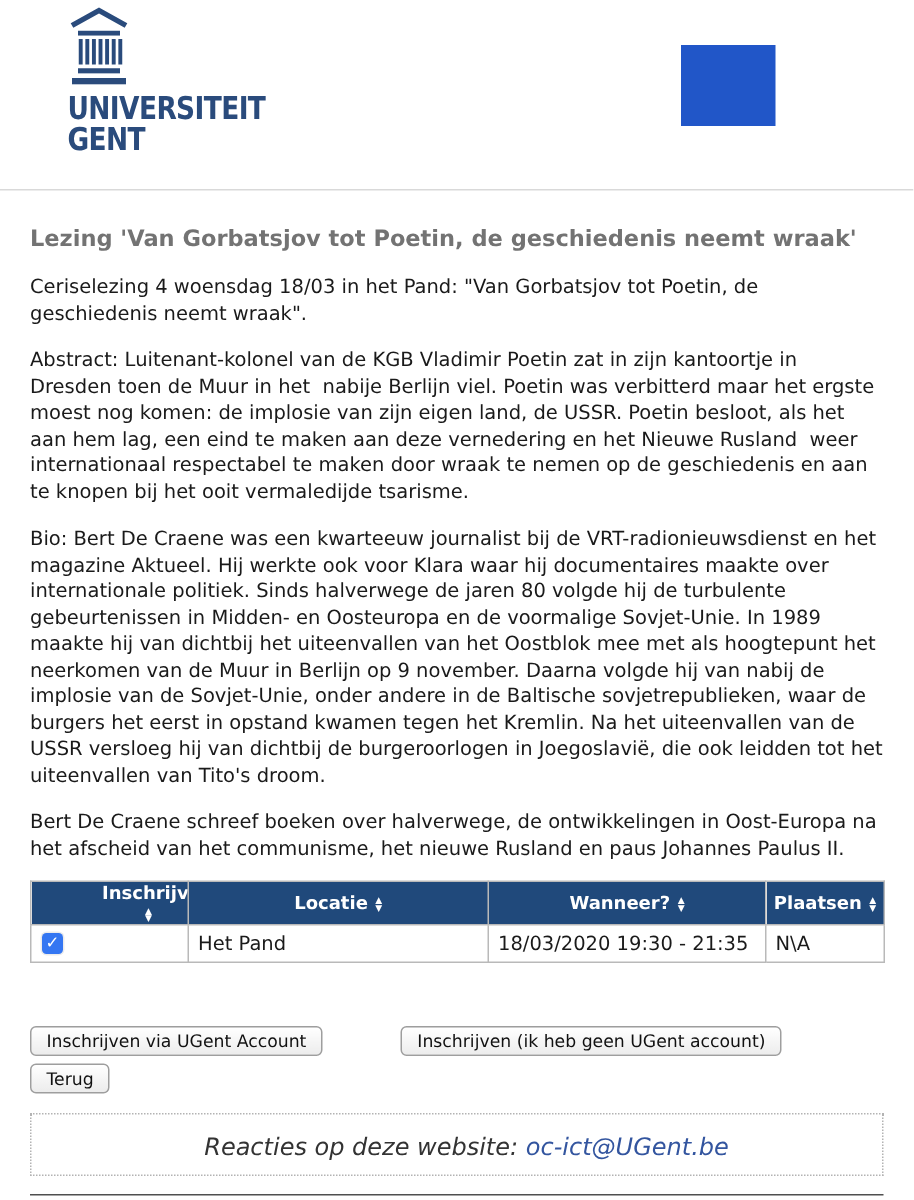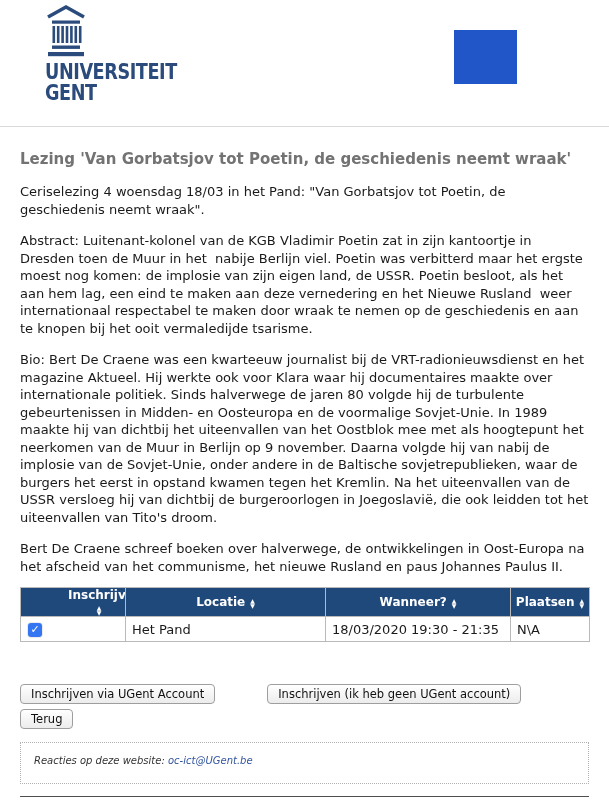--- a/index.html
+++ b/index.html
@@ -53,21 +53,21 @@
     background: linear-gradient(#ffffff, #ececec);
     box-shadow: inset 0 1px 0 #fff;
   }
   .btn-gap { display: inline-block; width: 52px; }
   .terug-row { margin-top: 4px; }
   
   .feedback {
     margin-top: 13px; width: 569px; height: 42px;
     border: 1px dotted #b3b3b3; background: #fff;
     padding: 12px 0 0 13px;
-    font-style: italic; font-size: 10px; color: #333;
+    font-style: italic; font-size: 16px; color: #333; text-align: center;
   }
   .feedback a { font-style: italic; text-decoration: none; }
   
   .footer-rule { margin-top: 12px; width: 569px; height: 0; border-top: 1.5px solid #4f4f4f; }
 </style>
 </head>
 <body>
 
 <div class="header">
   <div class="logo">

